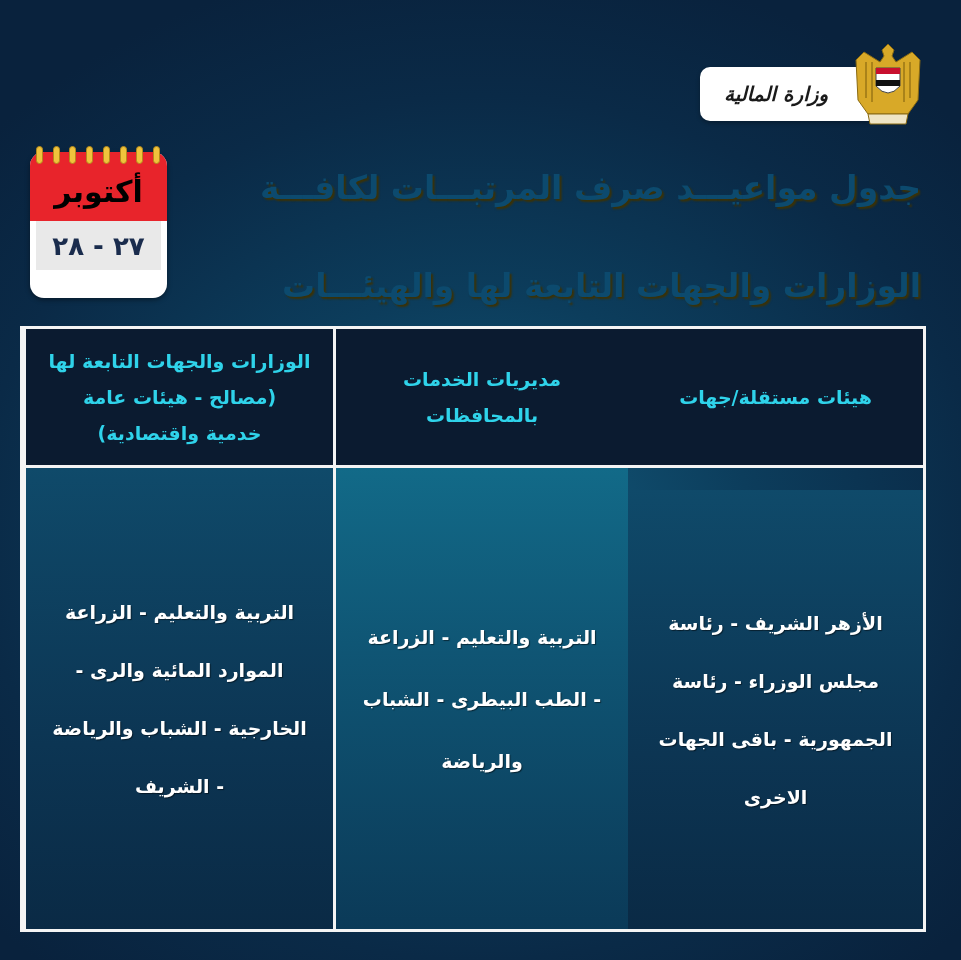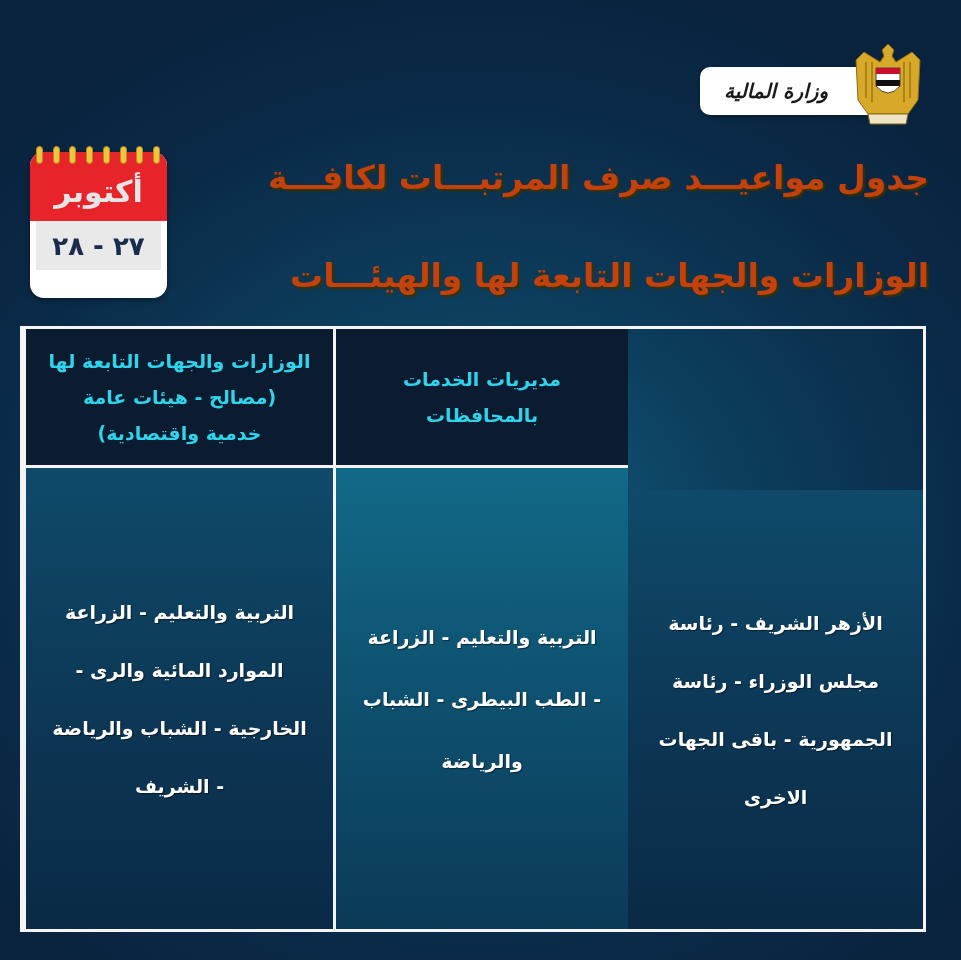--- a/index.html
+++ b/index.html
@@ -7,58 +7,58 @@
     body {
       font-family: "DejaVu Sans", sans-serif;
       background: radial-gradient(ellipse 70% 60% at 50% 55%, #135b7c 0%, #0c3d5c 40%, #0a2a47 75%, #09223d 100%);
       position: relative;
       color: #fff;
     }
     .abs { position: absolute; }
 
     
     .logo-pill {
-      left: 700px; top: 67px; width: 170px; height: 48px;
+      left: 700px; top: 67px; width: 170px; height: 54px;
       background: #fff; border-radius: 10px 0 0 10px;
       display: flex; align-items: center; justify-content: center;
       box-shadow: 0 2px 4px rgba(0,0,0,0.3);
     }
     .logo-text {
       font-family: "DejaVu Serif", serif;
       font-weight: bold; font-style: italic; font-size: 20px; color: #1a1a1a;
       padding-right: 18px;
     }
     .eagle { left: 852px; top: 40px; width: 72px; height: 90px; }
 
     
     .calendar {
       left: 30px; top: 152px; width: 137px; height: 146px;
       background: #fff; border-radius: 14px; overflow: hidden;
       box-shadow: 0 2px 5px rgba(0,0,0,0.4);
     }
     .cal-head {
       height: 69px; background: #e8242b;
       display: flex; align-items: center; justify-content: center;
-      font-weight: bold; font-size: 30px; color: #e5e5e5;
+      font-weight: bold; font-size: 30px; color: #000000;
       padding-top: 10px;
     }
     .cal-body {
       height: 55px; background: #e9e9e9; margin: 0 6px;
       display: flex; align-items: center; justify-content: center;
       font-weight: bold; font-size: 26px; color: #1a2c4d;
       border-bottom: 6px solid #fff;
     }
     .rings { left: 36px; top: 146px; width: 124px; height: 20px; display: flex; justify-content: space-between; }
     .ring { width: 7px; height: 18px; background: #f0c33c; border-radius: 4px; border: 1px solid #b58a1b; }
 
     
     .title {
-      right: 32px; font-weight: bold; color: #c2410c;
+      right: 40px; font-weight: bold; color: #0c4a6e;
       text-shadow: 2px 2px 2px #3b3206;
-      white-space: nowrap; letter-spacing: 0.5px;
+      white-space: nowrap; letter-spacing: 0.5px; margin-top: 10px;
     }
     .title1 { top: 158px; font-size: 33px; }
     .title2 { top: 256px; font-size: 33px; }
 
     
     .table {
       left: 20px; top: 326px; width: 906px; height: 606px;
       border: 3px solid #f4f4f4;
       display: grid;
       grid-template-columns: 295px 295px 1fr;
@@ -126,20 +126,25 @@
       <span>(مصالح - هيئات عامة</span>
       <span>خدمية واقتصادية)</span>
     </div>
   </div>
   <div class="cell hcell" style="grid-column:2; grid-row:1;">
     <div class="lines">
       <span>مديريات الخدمات</span>
       <span>بالمحافظات</span>
     </div>
   </div>
+  <div class="cell hcell last" style="grid-column:1; grid-row:1;">
+    <div class="lines">
+      <span>هيئات مستقلة/جهات</span>
+    </div>
+  </div>
 
   <div class="cell bcell c3" style="grid-column:3; grid-row:2; border-left:3px solid #f4f4f4;">
     <div class="lines">
       <span>التربية والتعليم - الزراعة</span>
       <span>الموارد المائية والرى -</span>
       <span>الخارجية - الشباب والرياضة</span>
       <span>- الشريف</span>
     </div>
   </div>
   <div class="cell bcell c2" style="grid-column:2; grid-row:2;">

